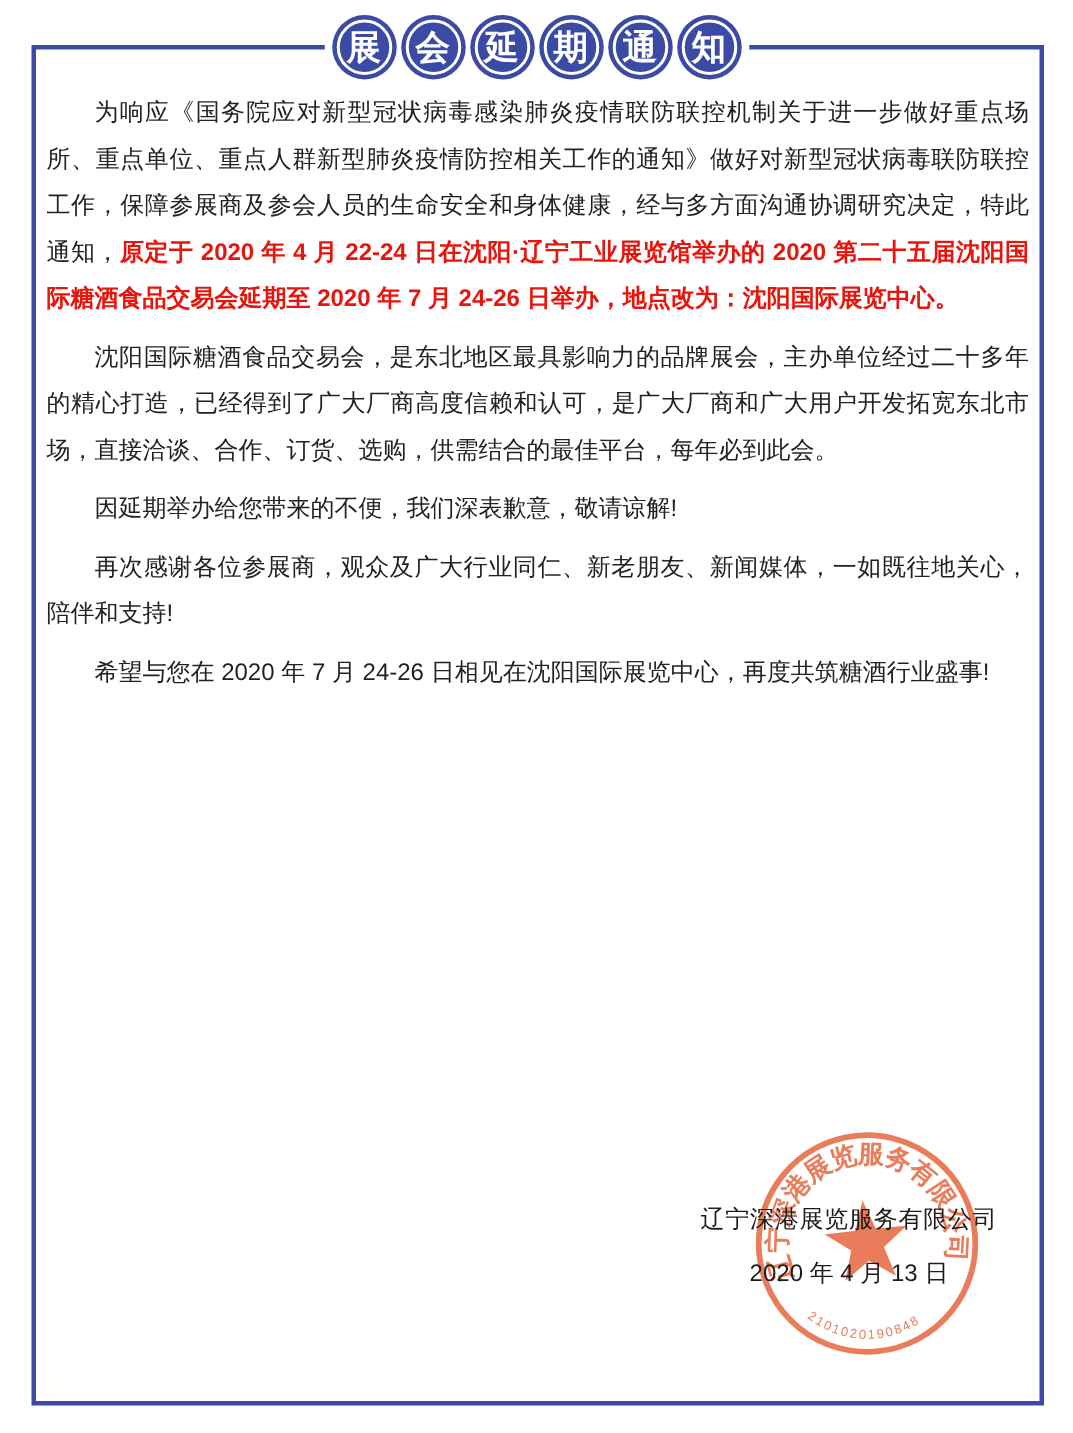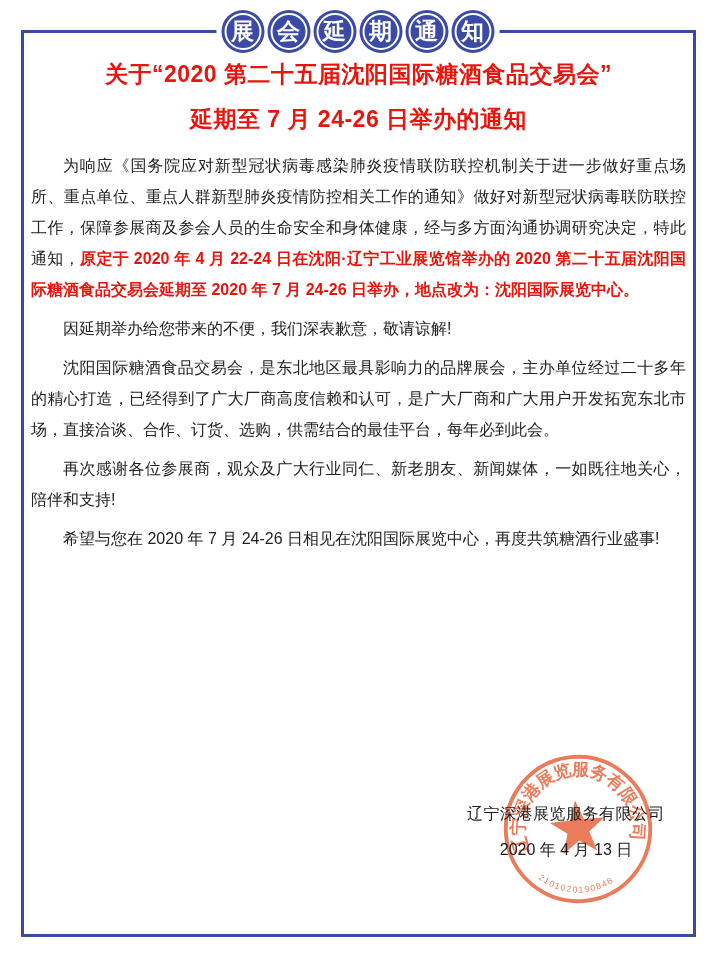--- a/index.html
+++ b/index.html
@@ -104,31 +104,27 @@
   <div class="badges">
     <span class="badge">展</span>
     <span class="badge">会</span>
     <span class="badge">延</span>
     <span class="badge">期</span>
     <span class="badge">通</span>
     <span class="badge">知</span>
   </div>
 
   <div class="content bodytext">
-    <h1 class="title">
-      <span>关于“2020 第二十五届沈阳国际糖酒食品交易会”</span>
-      <span>延期至 7 月 24-26 日举办的通知</span>
-    </h1>
 
 
     <p class="para"><span>为响应《国务院应对新型冠状病毒感染肺炎疫情联防联控机制关于进一步做好重点场所、重点单位、重点人群新型肺炎疫情防控相关工作的通知》做好对新型冠状病毒联防联控工作，保障参展商及参会人员的生命安全和身体健康，经与多方面沟通协调研究决定，特此通知，</span><span class="red-strong">原定于 2020 年 4 月 22-24 日在沈阳·辽宁工业展览馆举办的 2020 第二十五届沈阳国际糖酒食品交易会延期至 2020 年 7 月 24-26 日举办，地点改为：沈阳国际展览中心。</span></p>
 
+    <p class="para">沈阳国际糖酒食品交易会，是东北地区最具影响力的品牌展会，主办单位经过二十多年的精心打造，已经得到了广大厂商高度信赖和认可，是广大厂商和广大用户开发拓宽东北市场，直接洽谈、合作、订货、选购，供需结合的最佳平台，每年必到此会。</p>
+
     <p class="para">因延期举办给您带来的不便，我们深表歉意，敬请谅解!</p>
-
-    <p class="para">沈阳国际糖酒食品交易会，是东北地区最具影响力的品牌展会，主办单位经过二十多年的精心打造，已经得到了广大厂商高度信赖和认可，是广大厂商和广大用户开发拓宽东北市场，直接洽谈、合作、订货、选购，供需结合的最佳平台，每年必到此会。</p>
 
 
     <p class="para">再次感谢各位参展商，观众及广大行业同仁、新老朋友、新闻媒体，一如既往地关心，陪伴和支持!</p>
 
     <p class="para">希望与您在 2020 年 7 月 24-26 日相见在沈阳国际展览中心，再度共筑糖酒行业盛事!</p>
   </div>
 
   <svg class="stamp" viewBox="0 0 160 160" xmlns="http://www.w3.org/2000/svg">
     <g transform="rotate(-6 80 80)" fill="#e8724e">
       <circle cx="80" cy="80" r="75" fill="none" stroke="#e8724e" stroke-width="4"></circle>

